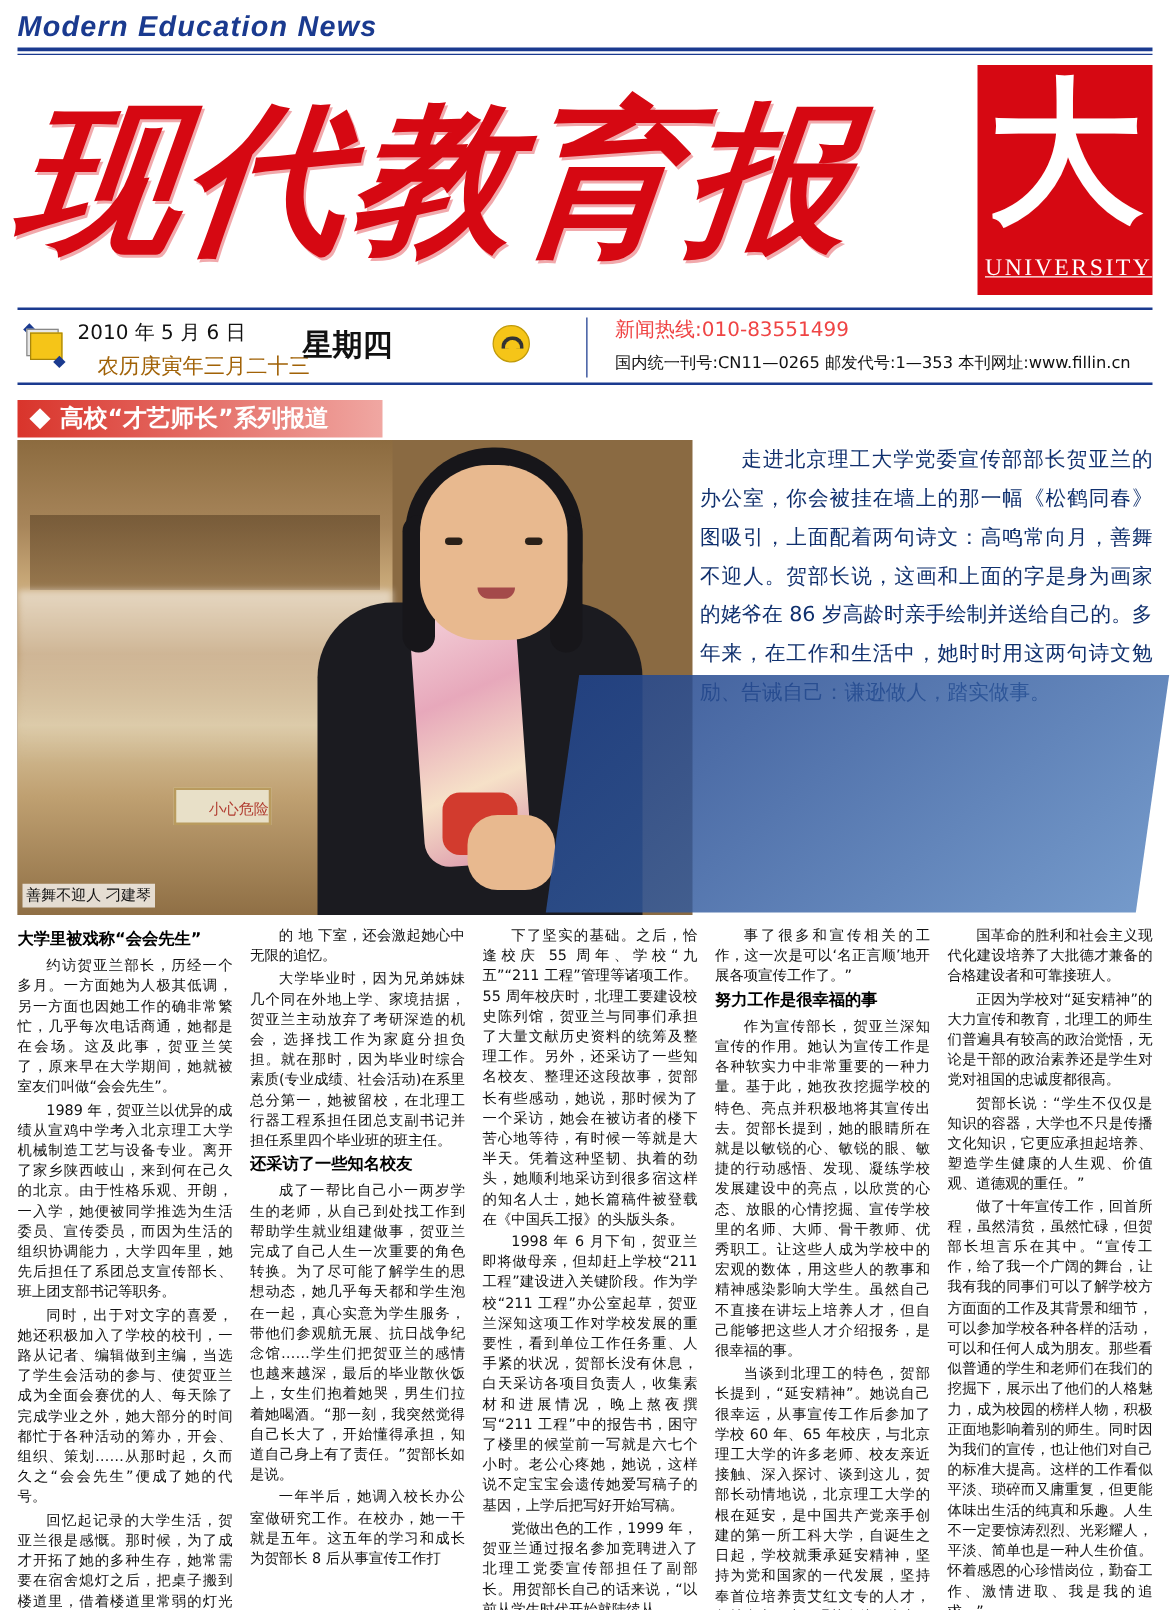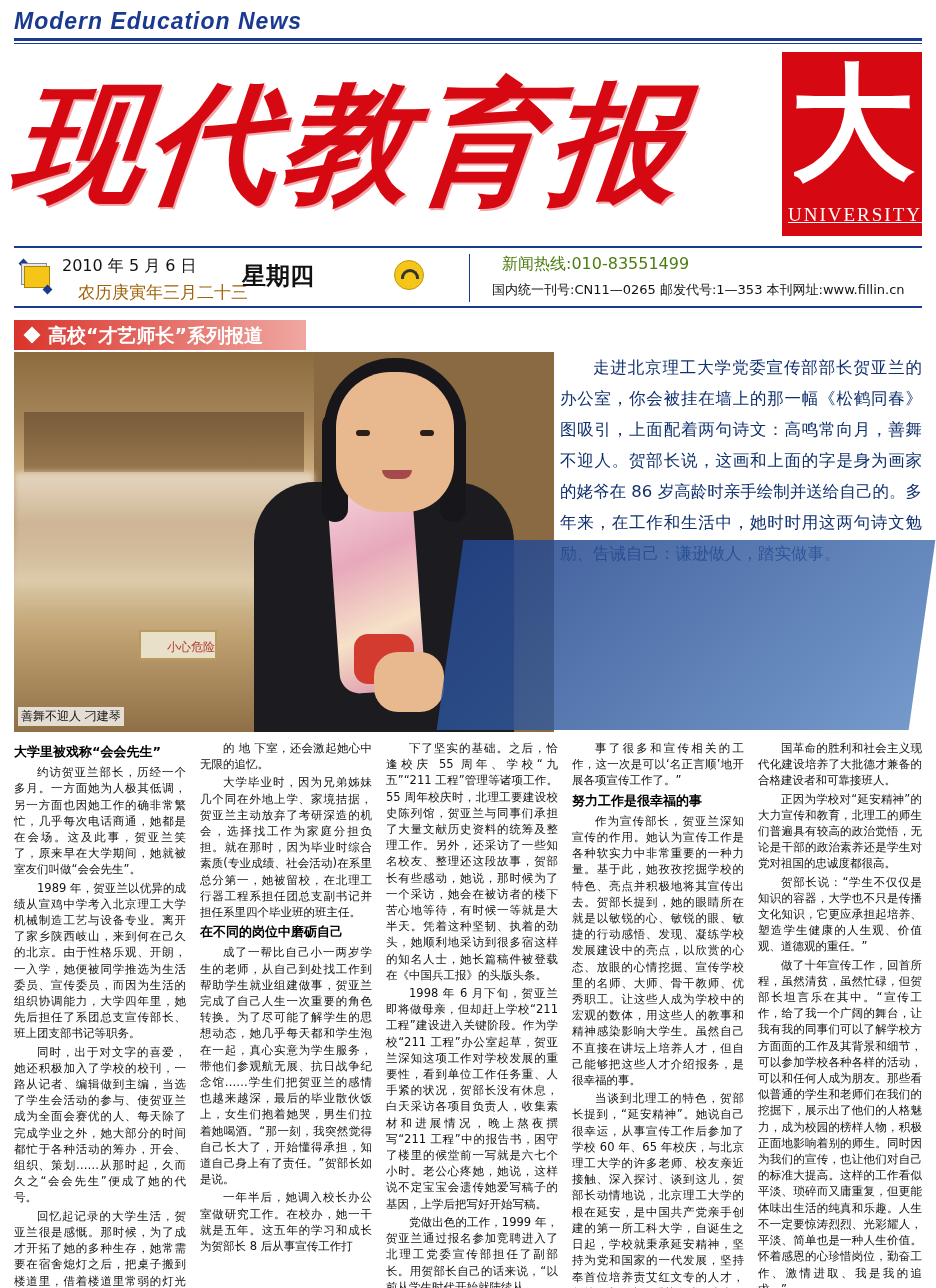--- a/index.html
+++ b/index.html
@@ -132,22 +132,22 @@
     font-size: 24px; font-weight: bold; color: #111;
   }
   .phone-icon {
     position: absolute; left: 380px; top: 12px;
     width: 36px; height: 32px;
   }
   .phone-icon .circ { position:absolute; width:30px;height:30px;border-radius:50%;background:#f5c518;border:1px solid #c09a0a;}
   .phone-icon .hand { position:absolute; left:7px; top:9px; width:18px; height:10px; border:3px solid #333; border-radius:10px 10px 0 0; border-bottom:none;}
 
   .hotline {
-    position: absolute; left: 488px; top: 6px;
-    font-size: 16px; color: #4d7c0f;
+    position: absolute; left: 478px; top: 6px;
+    font-size: 16px; color: #ef4444;
   }
   .issn-line {
     position: absolute; left: 478px; top: 33px;
     font-size: 13px; color: #111;
     white-space: nowrap;
   }
 
   
   .series-banner {
     position: absolute;
@@ -387,21 +387,21 @@
     <div class="col c1">
         <div class="subhead">大学里被戏称“会会先生”</div>
         <p class="">约访贺亚兰部长，历经一个多月。一方面她为人极其低调，另一方面也因她工作的确非常繁忙，几乎每次电话商通，她都是在会场。这及此事，贺亚兰笑了，原来早在大学期间，她就被室友们叫做“会会先生”。</p>
         <p class="">1989 年，贺亚兰以优异的成绩从宣鸡中学考入北京理工大学机械制造工艺与设备专业。离开了家乡陕西岐山，来到何在己久的北京。由于性格乐观、开朗，一入学，她便被同学推选为生活委员、宣传委员，而因为生活的组织协调能力，大学四年里，她先后担任了系团总支宣传部长、班上团支部书记等职务。</p>
         <p class="">同时，出于对文字的喜爱，她还积极加入了学校的校刊，一路从记者、编辑做到主编，当选了学生会活动的参与、使贺亚兰成为全面会赛优的人、每天除了完成学业之外，她大部分的时间都忙于各种活动的筹办，开会、组织、策划……从那时起，久而久之“会会先生”便成了她的代号。</p>
         <p class="">回忆起记录的大学生活，贺亚兰很是感慨。那时候，为了成才开拓了她的多种生存，她常需要在宿舍熄灯之后，把桌子搬到楼道里，借着楼道里常弱的灯光写稿子。而在校刊工作的那问她下室也成为众多难忘的大学记忆。如今，每当走过学校 12 号楼，看到那间早已封闭</p>
       </div>
     <div class="col c2">
         <p class="">的  地  下室，还会激起她心中无限的追忆。</p>
         <p class="">大学毕业时，因为兄弟姊妹几个同在外地上学、家境拮据，贺亚兰主动放弃了考研深造的机会，选择找工作为家庭分担负担。就在那时，因为毕业时综合素质(专业成绩、社会活动)在系里总分第一，她被留校，在北理工行器工程系担任团总支副书记并担任系里四个毕业班的班主任。</p>
-        <div class="subhead">在不同的岗位中磨砺自己</div>
+        <div class="subhead">还采访了一些知名校友</div>
         <p class="">成了一帮比自己小一两岁学生的老师，从自己到处找工作到帮助学生就业组建做事，贺亚兰完成了自己人生一次重要的角色转换。为了尽可能了解学生的思想动态，她几乎每天都和学生泡在一起，真心实意为学生服务，带他们参观航无展、抗日战争纪念馆……学生们把贺亚兰的感情也越来越深，最后的毕业散伙饭上，女生们抱着她哭，男生们拉着她喝酒。“那一刻，我突然觉得自己长大了，开始懂得承担，知道自己身上有了责任。”贺部长如是说。</p>
         <p class="">一年半后，她调入校长办公室做研究工作。在校办，她一干就是五年。这五年的学习和成长为贺部长 8 后从事宣传工作打</p>
       </div>
     <div class="col c3">
         <p class="">下了坚实的基础。之后，恰逢校庆 55 周年、学校“九五”“211 工程”管理等诸项工作。55 周年校庆时，北理工要建设校史陈列馆，贺亚兰与同事们承担了大量文献历史资料的统筹及整理工作。另外，还采访了一些知名校友、整理还这段故事，贺部长有些感动，她说，那时候为了一个采访，她会在被访者的楼下苦心地等待，有时候一等就是大半天。凭着这种坚韧、执着的劲头，她顺利地采访到很多宿这样的知名人士，她长篇稿件被登载在《中国兵工报》的头版头条。</p>
         <p class="">1998 年 6 月下旬，贺亚兰即将做母亲，但却赶上学校“211 工程”建设进入关键阶段。作为学校“211 工程”办公室起草，贺亚兰深知这项工作对学校发展的重要性，看到单位工作任务重、人手紧的状况，贺部长没有休息，白天采访各项目负责人，收集素材和进展情况，晚上熬夜撰写“211 工程”中的报告书，困守了楼里的候堂前一写就是六七个小时。老公心疼她，她说，这样说不定宝宝会遗传她爱写稿子的基因，上学后把写好开始写稿。</p>
         <p class="">党做出色的工作，1999 年，贺亚兰通过报名参加竞聘进入了北理工党委宣传部担任了副部长。用贺部长自己的话来说，“以前从学生时代开始就陆续从</p>
       </div>
     <div class="col c4">
         <p class="">事了很多和宣传相关的工作，这一次是可以‘名正言顺’地开展各项宣传工作了。”</p>

